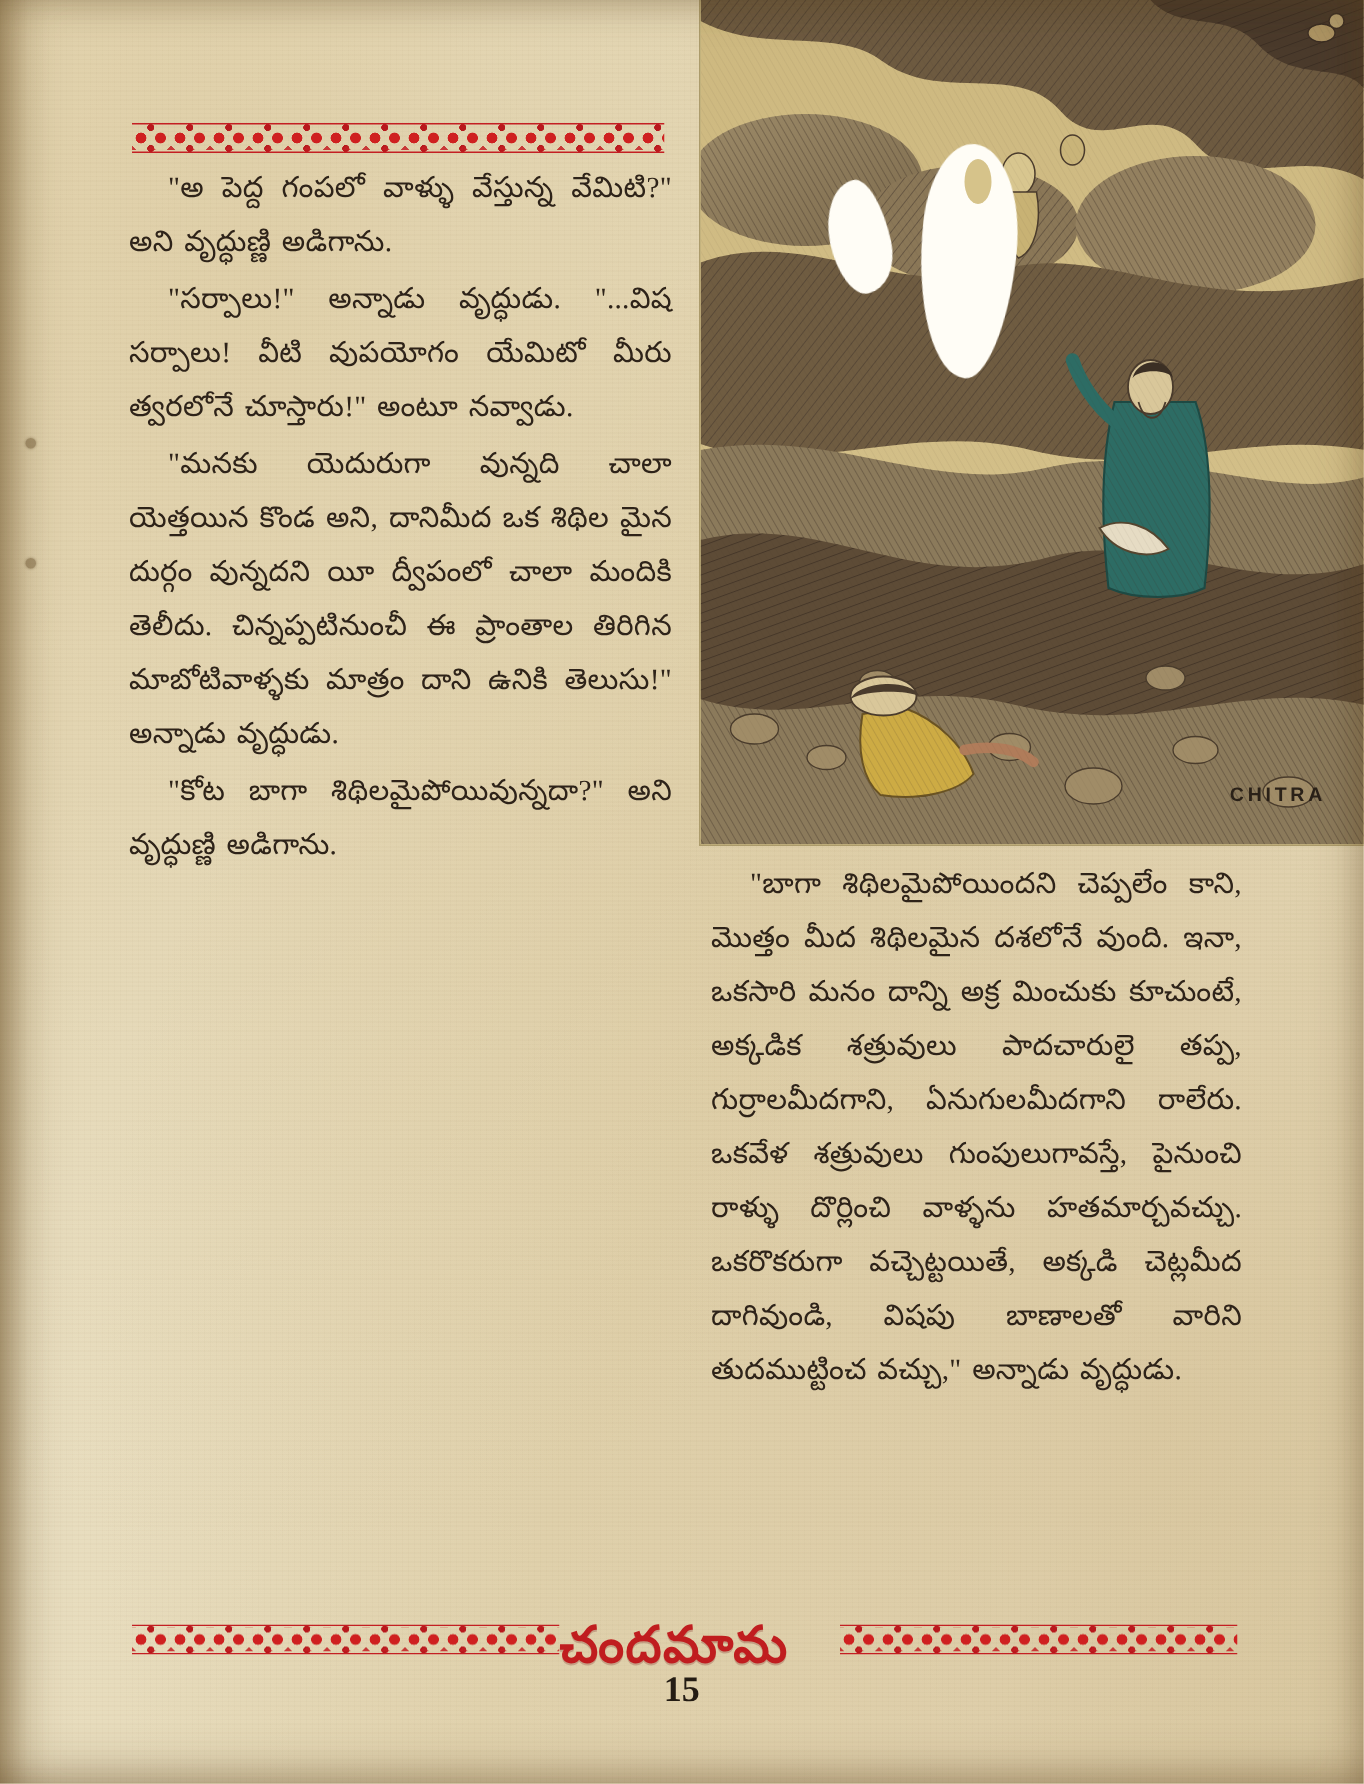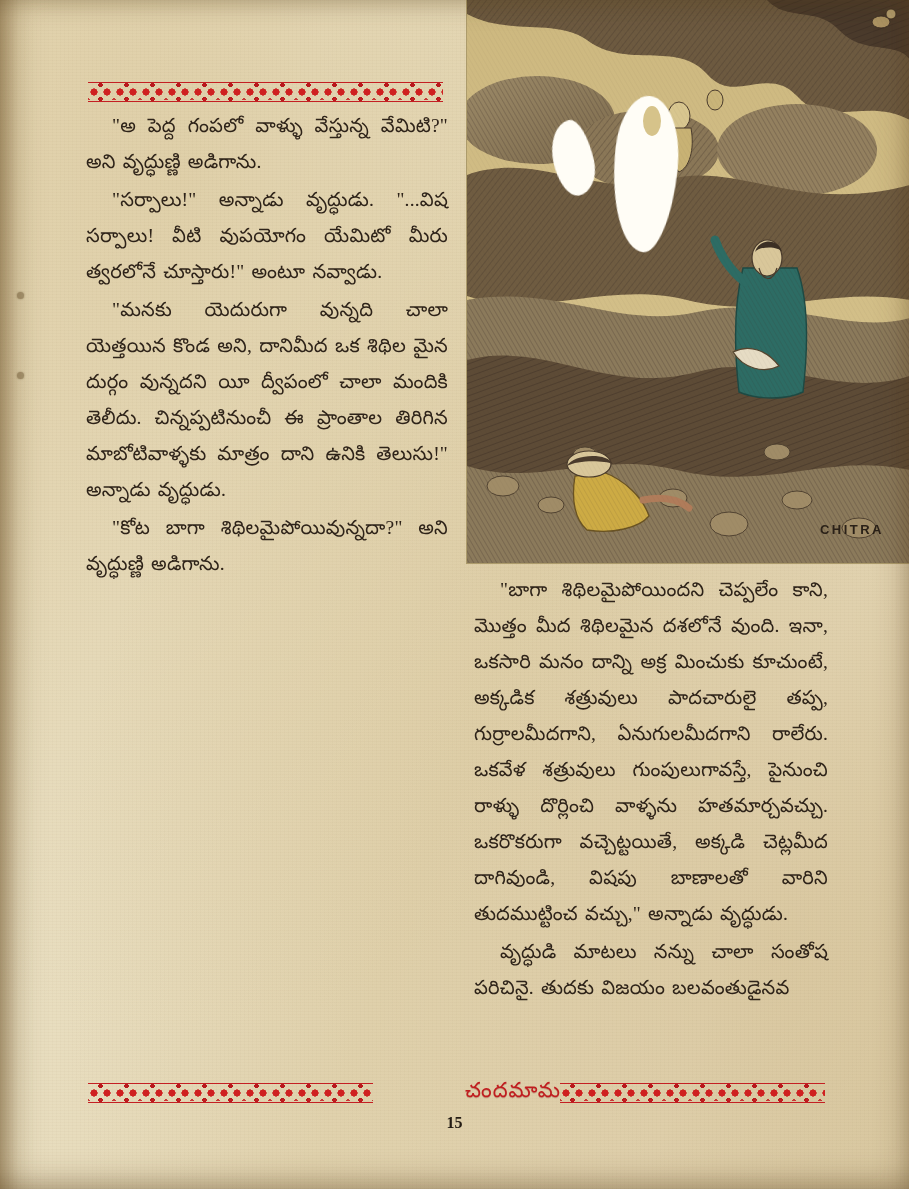--- a/index.html
+++ b/index.html
@@ -137,35 +137,35 @@
   }
   .para.indent { text-indent: 26px; }
   .para + .para { margin-top: 2px; }
 
   
   #masthead {
     position: absolute;
     left: 373px;
     top: 1078px;
     width: 188px;
-    text-align: right;
+    text-align: left;
     color: #c01d1f;
     font-family: "Liberation Serif", serif;
-    font-size: 21px;
-    font-weight: normal;
+    font-size: 34px;
+    font-weight: bold;
     letter-spacing: 1px;
     text-shadow: 0 1px 0 rgba(120,20,20,0.25);
   }
   #page-number {
     position: absolute;
     left: 0;
     right: 0;
     top: 1114px;
     text-align: center;
-    font-size: 16px;
+    font-size: 24px;
     font-weight: bold;
     color: #241c14;
     font-family: "Liberation Serif", serif;
   }
 
   
   #signature {
     position: absolute;
     right: 26px;
     bottom: 26px;
@@ -311,19 +311,18 @@
 
 <div class="column" id="col-left">
   <p class="para indent">"అ పెద్ద గంపలో వాళ్ళు వేస్తున్న వేమిటి?" అని వృద్ధుణ్ణి అడిగాను.</p>
   <p class="para indent">"సర్పాలు!" అన్నాడు వృద్ధుడు. "...విష సర్పాలు! వీటి వుపయోగం యేమిటో మీరు త్వరలోనే చూస్తారు!" అంటూ నవ్వాడు.</p>
   <p class="para indent">"మనకు యెదురుగా వున్నది చాలా యెత్తయిన కొండ అని, దానిమీద ఒక శిథిల మైన దుర్గం వున్నదని యీ ద్వీపంలో చాలా మందికి తెలీదు. చిన్నప్పటినుంచీ ఈ ప్రాంతాల తిరిగిన మాబోటివాళ్ళకు మాత్రం దాని ఉనికి తెలుసు!" అన్నాడు వృద్ధుడు.</p>
   <p class="para indent">"కోట బాగా శిథిలమైపోయివున్నదా?" అని వృద్ధుణ్ణి అడిగాను.</p>
 </div>
 
 <div class="column" id="col-right">
   <p class="para indent">"బాగా శిథిలమైపోయిందని చెప్పలేం కాని, మొత్తం మీద శిథిలమైన దశలోనే వుంది. ఇనా, ఒకసారి మనం దాన్ని అక్ర మించుకు కూచుంటే, అక్కడిక శత్రువులు పాదచారులై తప్ప, గుర్రాలమీదగాని, ఏనుగులమీదగాని రాలేరు. ఒకవేళ శత్రువులు గుంపులుగావస్తే, పైనుంచి రాళ్ళు దొర్లించి వాళ్ళను హతమార్చవచ్చు. ఒకరొకరుగా వచ్చెట్టయితే, అక్కడి చెట్లమీద దాగివుండి, విషపు బాణాలతో వారిని తుదముట్టించ వచ్చు," అన్నాడు వృద్ధుడు.</p>
-  <p class="para indent">వృద్ధుడి మాటలు నన్ను చాలా సంతోష పరిచినై. తుదకు విజయం బలవంతుడైనవ</p>
 </div>
 
 <div id="masthead">చందమామ</div>
 <div id="page-number">15</div>
 
 <div id="edges"></div>
 
 </body></html>

